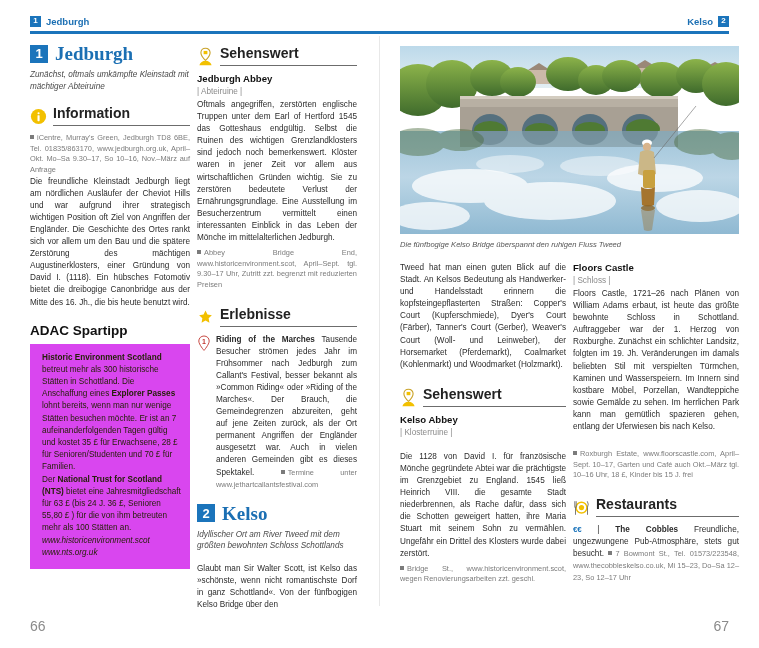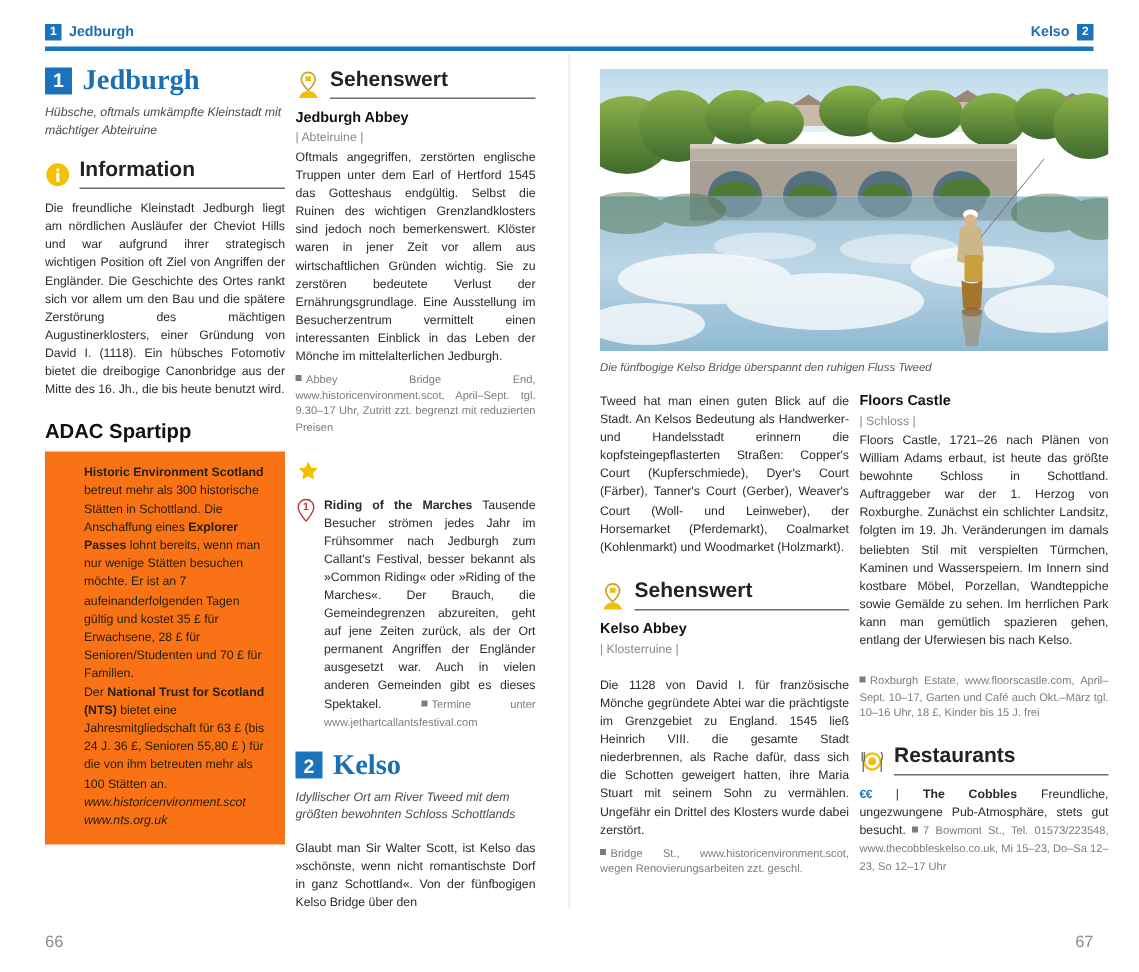--- a/index.html
+++ b/index.html
@@ -160,22 +160,22 @@
   }
 
   
   .tip-head {
     font-size: 13.5px;
     font-weight: 700;
     color: #111;
     margin: 14px 0 6px 0;
   }
   .tip-box {
-    background: #f97316;
-    padding: 8px 9px 10px 26px;
+    background: #d946ef;
+    padding: 8px 9px 10px 12px;
   }
   .tip-box .t {
     font-size: 8.2px;
     line-height: 12.2px;
     color: #26210a;
     text-align: left;
   }
   .tip-box b { font-weight: 700; }
   .tip-box .url { font-style: italic; }
 
@@ -225,21 +225,21 @@
     font-size: 7.6px;
     font-style: italic;
     color: #555;
     line-height: 10px;
   }
 
   
   .folio {
     position: absolute;
     bottom: 14px;
-    font-size: 11px;
+    font-size: 14px;
     color: #8b8b8b;
   }
   .folio-l { left: 30px; }
   .folio-r { right: 30px; }
 </style>
 </head>
 <body>
 
 <div class="page">
 
@@ -255,35 +255,36 @@
   </div>
   <div class="rule-top"></div>
   <div class="gutter"></div>
 
   <div class="col col1">
 
     <div class="chapter-head">
       <span class="chapter-num">1</span>
       <span class="chapter-title">Jedburgh</span>
     </div>
-    <div class="chapter-sub">Hübsche, oftmals umkämpfte Kleinstadt mit mächtiger Abteiruine</div>
+    <div class="chapter-sub">Zunächst, oftmals umkämpfte Kleinstadt mit mächtiger Abteiruine</div>
 
     <div class="sec">
       <span class="sec-icon">
         <svg viewBox="0 0 17 19" width="17" height="19" aria-hidden="true">
           <circle cx="8.5" cy="9.5" r="7.6" fill="#f2c000"></circle>
           <rect x="7.5" y="5.2" width="2.1" height="2.1" rx="1" fill="#ffffff"></rect>
           <rect x="7.5" y="8.2" width="2.1" height="6" rx="0.6" fill="#ffffff"></rect>
         </svg>
       </span>
       <span class="sec-label-wrap">
         <span class="sec-label">Information</span>
       </span>
     </div>
 
+    <div class="addr"><span class="sq"></span><span>iCentre, Murray's Green, Jedburgh TD8 6BE, Tel. 01835/863170, www.jedburgh.org.uk, April–Okt. Mo–Sa 9.30–17, So 10–16, Nov.–März auf Anfrage</span></div>
 
     <p class="body-text">Die freundliche Kleinstadt Jedburgh liegt am nördlichen Ausläufer der Cheviot Hills und war aufgrund ihrer strategisch wichtigen Position oft Ziel von Angriffen der Engländer. Die Geschichte des Ortes rankt sich vor allem um den Bau und die spätere Zerstörung des mächtigen Augustinerklosters, einer Gründung von David I. (1118). Ein hübsches Fotomotiv bietet die dreibogige Canonbridge aus der Mitte des 16. Jh., die bis heute benutzt wird.</p>
 
     <div class="tip-head">ADAC Spartipp</div>
     <div class="tip-box">
       <div class="t"><b>Historic Environment Scotland</b><span> betreut mehr als 300 historische Stätten in Schottland. Die Anschaffung eines </span><b>Explorer Passes</b><span> lohnt bereits, wenn man nur wenige Stätten besuchen möchte. Er ist an 7 aufeinanderfolgenden Tagen gültig und kostet 35 £ für Erwachsene, 28 £ für Senioren/Studenten und 70 £ für Familien.</span></div>
       <div class="t"><span>Der </span><b>National Trust for Scotland (NTS)</b><span> bietet eine Jahresmitgliedschaft für 63 £ (bis 24 J. 36 £, Senioren 55,80 £ ) für die von ihm betreuten mehr als 100 Stätten an.</span></div>
       <div class="t url">www.historicenvironment.scot</div>
       <div class="t url">www.nts.org.uk</div>
     </div>
@@ -308,20 +309,23 @@
     <div class="poi-title">Jedburgh Abbey</div>
     <div class="poi-kind">| Abteiruine |</div>
     <p class="body-text" style="margin-top:0">Oftmals angegriffen, zerstörten englische Truppen unter dem Earl of Hertford 1545 das Gotteshaus endgültig. Selbst die Ruinen des wichtigen Grenzlandklosters sind jedoch noch bemerkenswert. Klöster waren in jener Zeit vor allem aus wirtschaftlichen Gründen wichtig. Sie zu zerstören bedeutete Verlust der Ernährungsgrundlage. Eine Ausstellung im Besucherzentrum vermittelt einen interessanten Einblick in das Leben der Mönche im mittelalterlichen Jedburgh.</p>
     <div class="addr" style="margin-top:4px"><span class="sq"></span><span>Abbey Bridge End, www.historicenvironment.scot, April–Sept. tgl. 9.30–17 Uhr, Zutritt zzt. begrenzt mit reduzierten Preisen</span></div>
 
     <div class="sec" style="margin-top:14px">
       <span class="sec-icon">
         <svg viewBox="0 0 17 19" width="17" height="19" aria-hidden="true">
           <path d="M8.5 2.6l1.95 4.0 4.4 0.62-3.2 3.07 0.77 4.35-3.92-2.08-3.92 2.08 0.77-4.35-3.2-3.07 4.4-0.62z" fill="#f2c000"></path>
         </svg>
+      </span>
+      <span class="sec-label-wrap">
+        <span class="sec-label">Erlebnisse</span>
       </span>
     </div>
 
     <div class="erl">
       <span class="pin">
         <svg viewBox="0 0 14 17" width="14" height="17" aria-hidden="true">
           <path d="M7 1.0c-3.0 0-5.2 2.2-5.2 5.0 0 3.5 5.2 9.4 5.2 9.4s5.2-5.9 5.2-9.4c0-2.8-2.2-5.0-5.2-5.0z" fill="none" stroke="#c1352f" stroke-width="0.9"></path>
         </svg>
         <span class="pin-num">1</span>
       </span>

